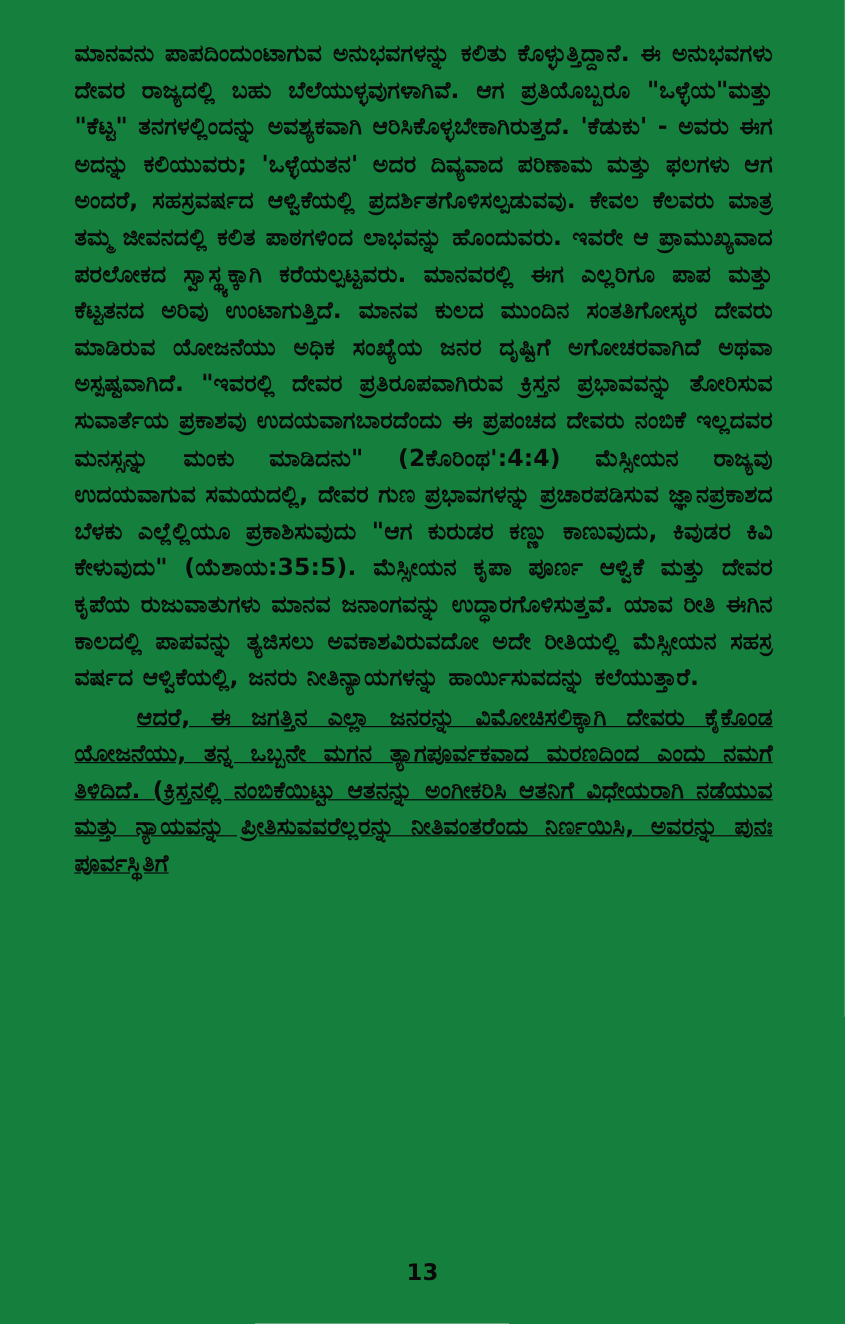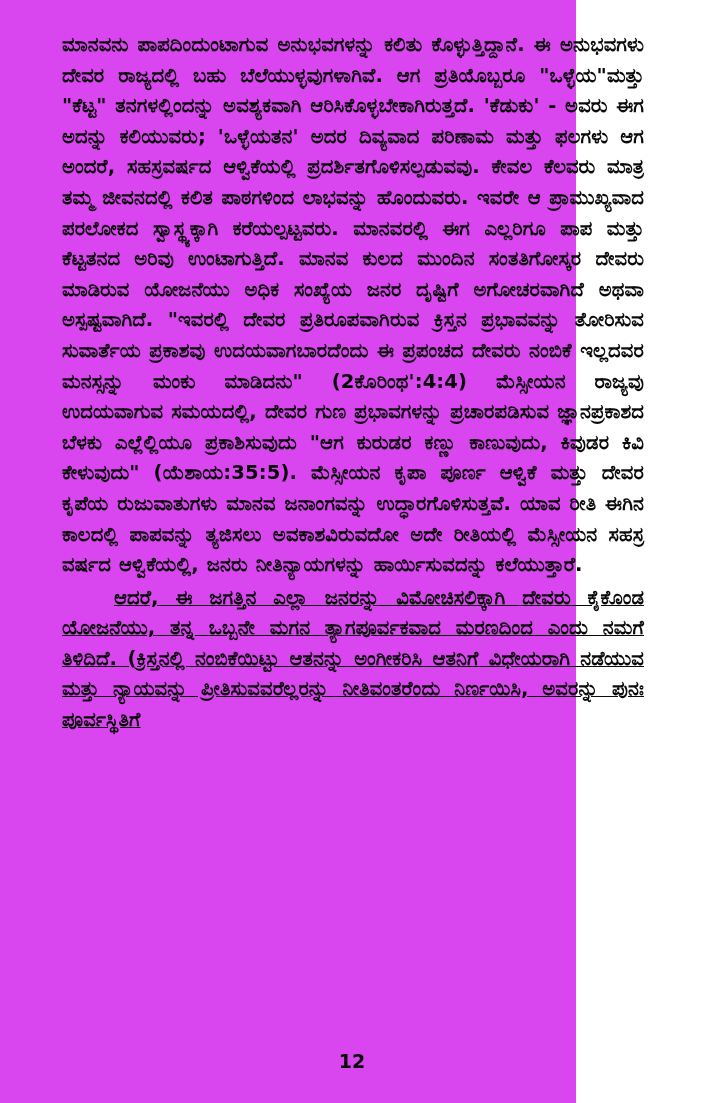--- a/index.html
+++ b/index.html
@@ -11,23 +11,23 @@
     width: 704px;
     height: 1103px;
     position: relative;
     font-family: "DejaVu Sans", sans-serif;
     overflow: hidden;
   }
   #page {
     position: absolute;
     left: 0;
     top: 0;
-    width: 576px;
+    width: 704px;
     height: 1103px;
-    background: #d946ef;
+    background: #15803d;
   }
   #text-column {
     position: absolute;
     left: 62px;
     top: 30px;
     width: 582px;
   }
   .para {
     margin: 0;
     font-size: 19.6px;
@@ -60,14 +60,14 @@
   }
 </style>
 </head>
 <body>
 
 <div id="page">
   <div id="text-column">
     <p class="para">ಮಾನವನು ಪಾಪದಿಂದುಂಟಾಗುವ ಅನುಭವಗಳನ್ನು ಕಲಿತು ಕೊಳ್ಳುತ್ತಿದ್ದಾನೆ. ಈ ಅನುಭವಗಳು ದೇವರ ರಾಜ್ಯದಲ್ಲಿ ಬಹು ಬೆಲೆಯುಳ್ಳವುಗಳಾಗಿವೆ. ಆಗ ಪ್ರತಿಯೊಬ್ಬರೂ "ಒಳ್ಳೆಯ"ಮತ್ತು "ಕೆಟ್ಟ" ತನಗಳಲ್ಲಿಂದನ್ನು ಅವಶ್ಯಕವಾಗಿ ಆರಿಸಿಕೊಳ್ಳಬೇಕಾಗಿರುತ್ತದೆ. 'ಕೆಡುಕು' - ಅವರು ಈಗ ಅದನ್ನು ಕಲಿಯುವರು; 'ಒಳ್ಳೆಯತನ' ಅದರ ದಿವ್ಯವಾದ ಪರಿಣಾಮ ಮತ್ತು ಫಲಗಳು ಆಗ ಅಂದರೆ, ಸಹಸ್ರವರ್ಷದ ಆಳ್ವಿಕೆಯಲ್ಲಿ ಪ್ರದರ್ಶಿತಗೊಳಿಸಲ್ಪಡುವವು. ಕೇವಲ ಕೆಲವರು ಮಾತ್ರ ತಮ್ಮ ಜೀವನದಲ್ಲಿ ಕಲಿತ ಪಾಠಗಳಿಂದ ಲಾಭವನ್ನು ಹೊಂದುವರು. ಇವರೇ ಆ ಪ್ರಾಮುಖ್ಯವಾದ ಪರಲೋಕದ ಸ್ವಾಸ್ಥ್ಯಕ್ಕಾಗಿ ಕರೆಯಲ್ಪಟ್ಟವರು. ಮಾನವರಲ್ಲಿ ಈಗ ಎಲ್ಲರಿಗೂ ಪಾಪ ಮತ್ತು ಕೆಟ್ಟತನದ ಅರಿವು ಉಂಟಾಗುತ್ತಿದೆ. ಮಾನವ ಕುಲದ ಮುಂದಿನ ಸಂತತಿಗೋಸ್ಕರ ದೇವರು ಮಾಡಿರುವ ಯೋಜನೆಯು ಅಧಿಕ ಸಂಖ್ಯೆಯ ಜನರ ದೃಷ್ಟಿಗೆ ಅಗೋಚರವಾಗಿದೆ ಅಥವಾ ಅಸ್ಪಷ್ಟವಾಗಿದೆ. "ಇವರಲ್ಲಿ ದೇವರ ಪ್ರತಿರೂಪವಾಗಿರುವ ಕ್ರಿಸ್ತನ ಪ್ರಭಾವವನ್ನು ತೋರಿಸುವ ಸುವಾರ್ತೆಯ ಪ್ರಕಾಶವು ಉದಯವಾಗಬಾರದೆಂದು ಈ ಪ್ರಪಂಚದ ದೇವರು ನಂಬಿಕೆ ಇಲ್ಲದವರ ಮನಸ್ಸನ್ನು ಮಂಕು ಮಾಡಿದನು" (2ಕೊರಿಂಥ':4:4) ಮೆಸ್ಸೀಯನ ರಾಜ್ಯವು ಉದಯವಾಗುವ ಸಮಯದಲ್ಲಿ, ದೇವರ ಗುಣ ಪ್ರಭಾವಗಳನ್ನು ಪ್ರಚಾರಪಡಿಸುವ ಜ್ಞಾನಪ್ರಕಾಶದ ಬೆಳಕು ಎಲ್ಲೆಲ್ಲಿಯೂ ಪ್ರಕಾಶಿಸುವುದು "ಆಗ ಕುರುಡರ ಕಣ್ಣು ಕಾಣುವುದು, ಕಿವುಡರ ಕಿವಿ ಕೇಳುವುದು" (ಯೆಶಾಯ:35:5). ಮೆಸ್ಸೀಯನ ಕೃಪಾ ಪೂರ್ಣ ಆಳ್ವಿಕೆ ಮತ್ತು ದೇವರ ಕೃಪೆಯ ರುಜುವಾತುಗಳು ಮಾನವ ಜನಾಂಗವನ್ನು ಉದ್ಧಾರಗೊಳಿಸುತ್ತವೆ. ಯಾವ ರೀತಿ ಈಗಿನ ಕಾಲದಲ್ಲಿ ಪಾಪವನ್ನು ತ್ಯಜಿಸಲು ಅವಕಾಶವಿರುವದೋ ಅದೇ ರೀತಿಯಲ್ಲಿ ಮೆಸ್ಸೀಯನ ಸಹಸ್ರ ವರ್ಷದ ಆಳ್ವಿಕೆಯಲ್ಲಿ, ಜನರು ನೀತಿನ್ಯಾಯಗಳನ್ನು ಹಾರ್ಯಿಸುವದನ್ನು ಕಲೆಯುತ್ತಾರೆ.</p>
     <p class="para indent">ಆದರೆ, ಈ ಜಗತ್ತಿನ ಎಲ್ಲಾ ಜನರನ್ನು ವಿಮೋಚಿಸಲಿಕ್ಕಾಗಿ ದೇವರು ಕೈಕೊಂಡ ಯೋಜನೆಯು, ತನ್ನ ಒಬ್ಬನೇ ಮಗನ ತ್ಯಾಗಪೂರ್ವಕವಾದ ಮರಣದಿಂದ ಎಂದು ನಮಗೆ ತಿಳಿದಿದೆ. (ಕ್ರಿಸ್ತನಲ್ಲಿ ನಂಬಿಕೆಯಿಟ್ಟು ಆತನನ್ನು ಅಂಗೀಕರಿಸಿ ಆತನಿಗೆ ವಿಧೇಯರಾಗಿ ನಡೆಯುವ ಮತ್ತು ನ್ಯಾಯವನ್ನು ಪ್ರೀತಿಸುವವರೆಲ್ಲರನ್ನು ನೀತಿವಂತರೆಂದು ನಿರ್ಣಯಿಸಿ, ಅವರನ್ನು ಪುನಃ ಪೂರ್ವಸ್ಥಿತಿಗೆ</p>
   </div>
-  <div class="page-number">12</div>
+  <div class="page-number">13</div>
 </div>
 
 </body></html>

